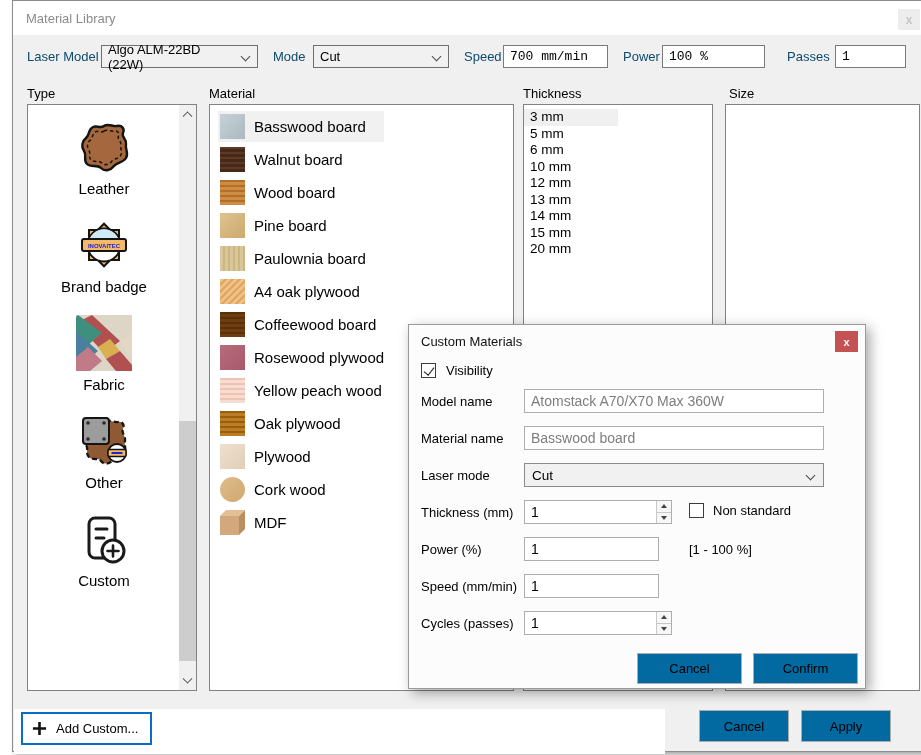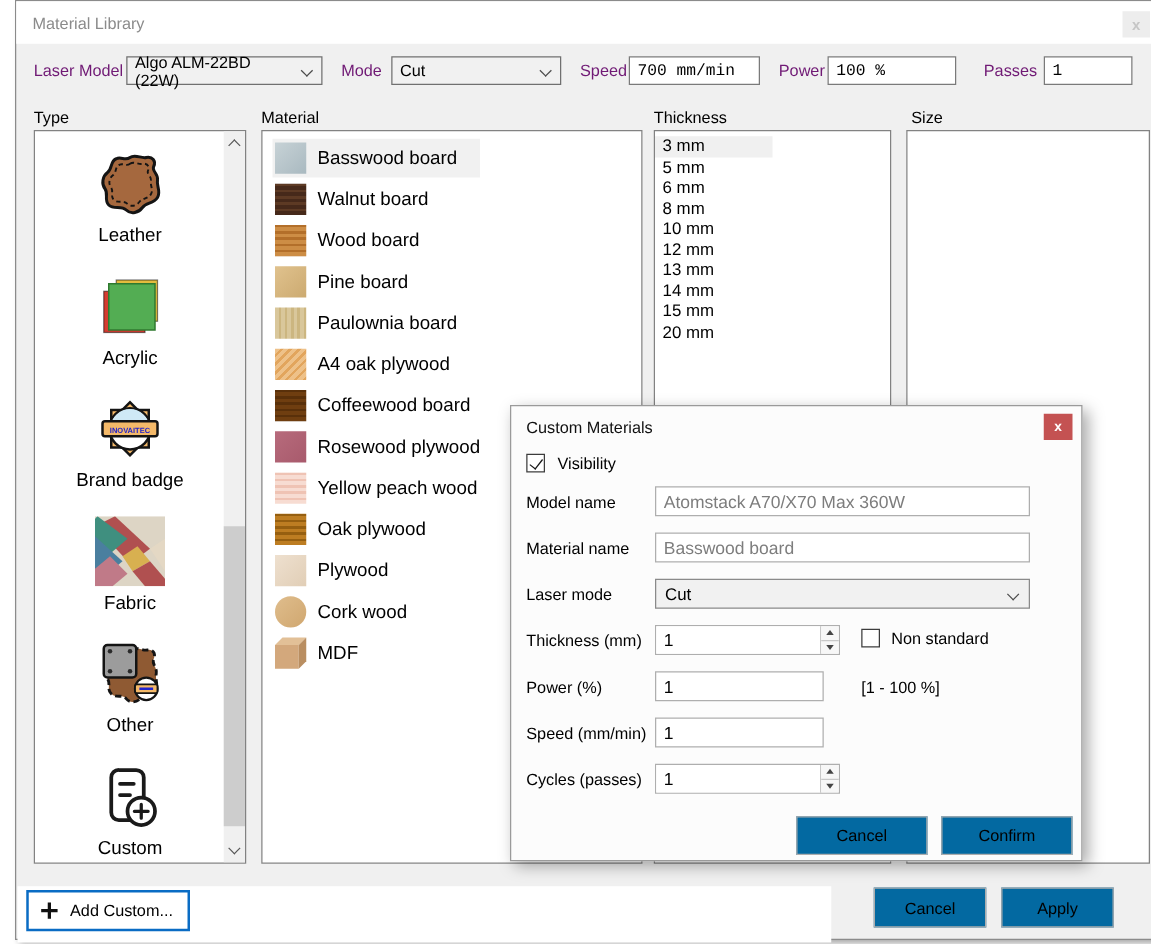--- a/index.html
+++ b/index.html
@@ -6,21 +6,21 @@
     font-family:"Liberation Sans","DejaVu Sans",sans-serif;-webkit-font-smoothing:antialiased;}
   *{box-sizing:border-box;}
   .window{position:absolute;left:12px;top:0;width:918px;height:752px;background:#f0f0f0;
     border:1px solid #8b8b8b;box-shadow:3px 3px 5px rgba(0,0,0,.35);}
   
   .titlebar{position:absolute;left:0;top:0;right:0;height:34px;background:#ffffff;}
   .title{position:absolute;left:13px;top:10px;font-size:13px;color:#8b8b8b;}
   .win-close{position:absolute;right:9px;top:8px;width:22px;height:21px;background:#ededed;
     color:#c6c6c6;font-size:12px;font-weight:bold;display:flex;align-items:center;justify-content:center;cursor:default;}
   
-  .tb-label{position:absolute;top:48px;font-size:13px;color:#701a75;}
+  .tb-label{position:absolute;top:48px;font-size:13px;color:#0c4a6e;}
   .combobox{position:absolute;top:44px;height:23px;background:#f1f1f1;border:1px solid #707070;
     display:flex;align-items:center;padding:0 24px 0 6px;font-size:13px;color:#000;}
   .chev{width:7px;height:7px;border-right:1.4px solid #4a4a4a;border-bottom:1.4px solid #4a4a4a;
     transform:rotate(45deg);}
   .combobox .chev{position:absolute;right:8px;top:7px;}
   .tb-input{position:absolute;top:44px;height:23px;border:1px solid #7a7a7a;background:#fff;
     font-size:13px;padding:0 6px;font-family:Liberation Mono, monospace;color:#000;}
   
   .col-h{position:absolute;top:85px;font-size:13px;color:#000;}
   
@@ -137,30 +137,20 @@
       <div class="type-item">
         <div class="type-icon">
           <svg viewBox="0 0 56 56" width="56" height="56">
             <path d="M28 7 C32 4 37 8 41 7 C46 6 49 10 47 14 C45 18 51 20 50 25 C49 30 53 34 50 39 C47 44 41 43 38 47 C35 51 29 53 25 49 C21 45 15 49 11 45 C7 41 11 36 8 32 C5 28 6 22 10 19 C14 16 12 10 17 8 C21 6 24 10 28 7 Z" fill="#a5683e" stroke="#141414" stroke-width="2.4" stroke-linejoin="round"></path>
             <path d="M28 7 C32 4 37 8 41 7 C46 6 49 10 47 14 C45 18 51 20 50 25 C49 30 53 34 50 39 C47 44 41 43 38 47 C35 51 29 53 25 49 C21 45 15 49 11 45 C7 41 11 36 8 32 C5 28 6 22 10 19 C14 16 12 10 17 8 C21 6 24 10 28 7 Z" fill="none" stroke="#141414" stroke-width="2" stroke-dasharray="4.5 3.5" transform="translate(28 28) scale(0.76) translate(-28 -28)"></path>
           </svg>
         </div>
         <div class="type-label">Leather</div>
       </div>
 
-      <div class="type-item">
-        <div class="type-icon">
-          <svg viewBox="0 0 56 56" width="56" height="56">
-            <rect x="17" y="7" width="33" height="33" fill="#e3bc3e" stroke="rgba(0,0,0,.5)" stroke-width="1"></rect>
-            <rect x="7" y="16" width="33" height="33" fill="#d53c30" stroke="rgba(0,0,0,.5)" stroke-width="1"></rect>
-            <rect x="11" y="10" width="37" height="37" fill="#53ad53" stroke="#2f7a2f" stroke-width="1.2"></rect>
-          </svg>
-        </div>
-        <div class="type-label">Acrylic</div>
-      </div>
 
       <div class="type-item">
         <div class="type-icon">
           <svg viewBox="0 0 56 56" width="56" height="56">
             <rect x="13" y="13" width="30" height="30" fill="#f4b969" stroke="#141414" stroke-width="2"></rect>
             <rect x="13" y="13" width="30" height="30" fill="#f4b969" stroke="#141414" stroke-width="2" transform="rotate(45 28 28)"></rect>
             <circle cx="28" cy="28" r="16.5" fill="#ffffff" stroke="#141414" stroke-width="2"></circle>
             <path d="M12.6 26 a15.5 15.5 0 0 1 30.8 0 Z" fill="#cfe9f6"></path>
             <rect x="6" y="22" width="44" height="12" rx="2" fill="#f4b969" stroke="#141414" stroke-width="2"></rect>
             <text x="28" y="31.2" text-anchor="middle" font-size="6" font-weight="bold" fill="#2222cc">INOVAITEC</text>
@@ -307,21 +297,20 @@
       <div class="sw cube" style="background: rgb(211, 168, 124); --t: #e2c097; --s: #b98e61;"></div>
       <div class="mat-label">MDF</div>
     </div>
   </div>
     </div>
 
   <div class="listbox" id="thickness-list" style="left:510px;width:190px">
       <div class="th-item selected">3 mm</div>
       <div class="th-item">5 mm</div>
       <div class="th-item">6 mm</div>
-      <div class="th-item">8 mm</div>
       <div class="th-item">10 mm</div>
       <div class="th-item">12 mm</div>
       <div class="th-item">13 mm</div>
       <div class="th-item">14 mm</div>
       <div class="th-item">15 mm</div>
       <div class="th-item">20 mm</div>
     </div>
 
   <div class="listbox" id="size-list" style="left:712px;width:195px"></div>
 

